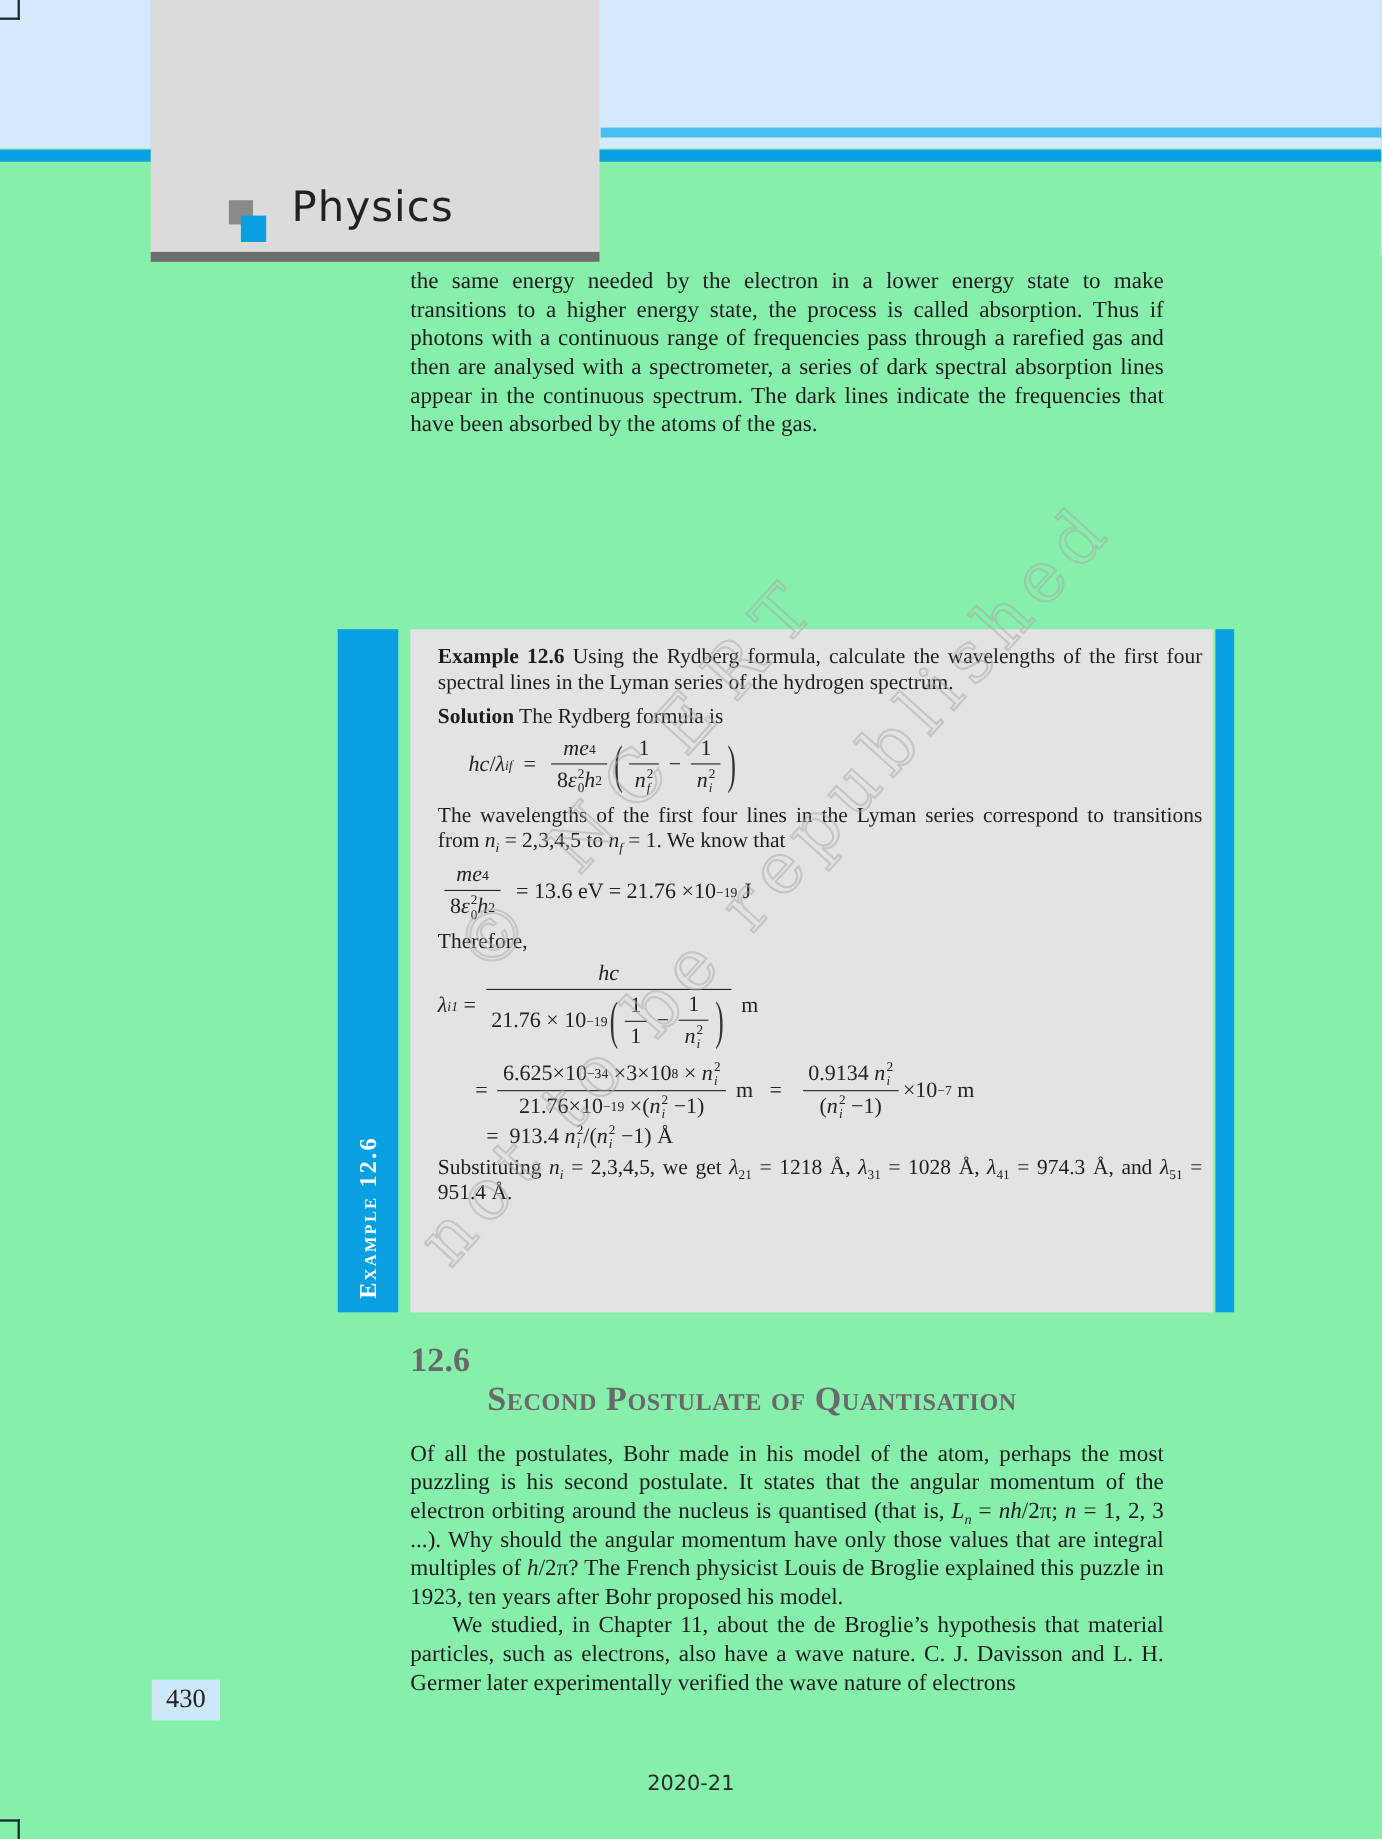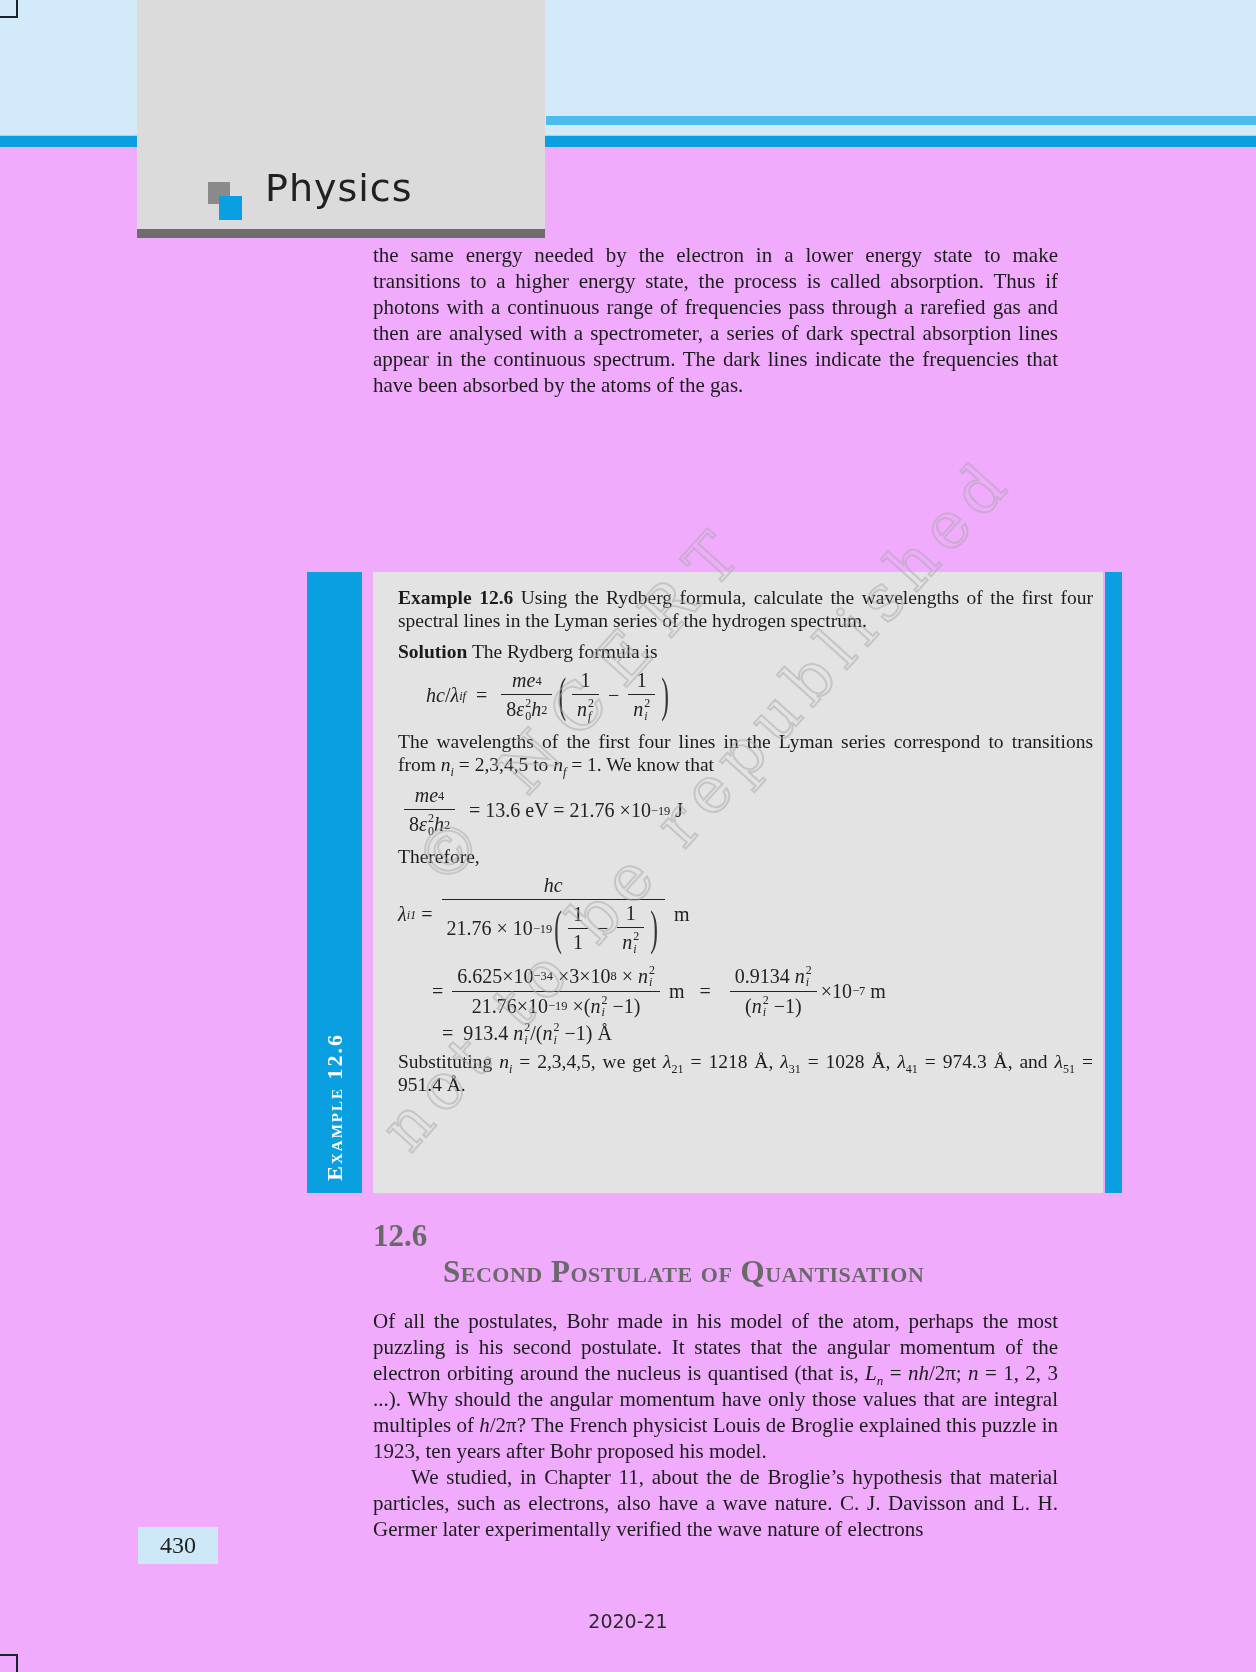--- a/index.html
+++ b/index.html
@@ -9,21 +9,21 @@
     --banner-gray:#dbdbdb;
     --banner-edge:#6d6d6d;
     --example-gray:#e3e3e3;
     --heading-gray:#696969;
     --pagenum-bg:#cde8f7;
     --ink:#1c1c1c;
     --watermark-gray:#a9a9a9;
   }
   html,body{margin:0;padding:0;background:#f2f2f2;}
   .page{
-    position:relative;width:1256px;height:1672px;background:#f0abfc;
+    position:relative;width:1256px;height:1672px;background:#86efac;
     overflow:hidden;font-family:"Liberation Serif","DejaVu Serif",serif;color:var(--ink);
   }
   
   .band{position:absolute;top:0;left:0;width:100%;height:135px;background:var(--band-blue);}
   .stripe-mid{position:absolute;top:116px;left:546px;right:0;height:9px;background:var(--stripe-blue);}
   .stripe-dark{position:absolute;top:136px;left:0;width:100%;height:11px;background:var(--accent-blue);}
   .banner{position:absolute;top:0;left:137px;width:408px;height:238px;background:var(--banner-gray);}
   .banner-edge{position:absolute;left:0;bottom:0;width:100%;height:9px;background:var(--banner-edge);}
   .sq-gray{position:absolute;left:71px;top:182px;width:22px;height:22px;background:#8a8a8a;}
   .sq-blue{position:absolute;left:82px;top:196px;width:23px;height:24px;background:var(--accent-blue);}
@@ -74,21 +74,21 @@
   .bigp{display:inline-block;transform:scaleY(2.1);font-size:1.15em;font-weight:400;margin:0 2px;color:#333;}
   .ss{display:inline-flex;flex-direction:column;align-items:flex-start;font-size:0.6em;line-height:1.05;vertical-align:-0.45em;margin-left:1px;}
   
   .heading{position:absolute;left:373px;top:1218px;width:685px;color:var(--heading-gray);font-weight:bold;}
   .h-line1{display:flex;font-size:31px;gap:16px;}
   .h-num{flex:none;margin-right:30px;}
   .h-t{font-variant:small-caps;letter-spacing:0.5px;}
   .h-line2{text-align:center;font-variant:small-caps;font-size:31px;letter-spacing:0.5px;margin-top:8px;padding-left:70px;}
   
   .pagenum{
-    position:absolute;left:138px;top:1527px;width:80px;height:37px;
+    position:absolute;left:138px;top:1527px;width:62px;height:37px;
     background:var(--pagenum-bg);display:flex;align-items:center;justify-content:center;
     font-size:24px;color:#222;
   }
   .year{
     position:absolute;left:0;top:1610px;width:100%;text-align:center;
     font-family:"DejaVu Sans","Liberation Sans",sans-serif;font-size:19px;color:#2a2a2a;
   }
   
   .watermark{
     position:absolute;left:-10px;top:640px;width:1300px;

